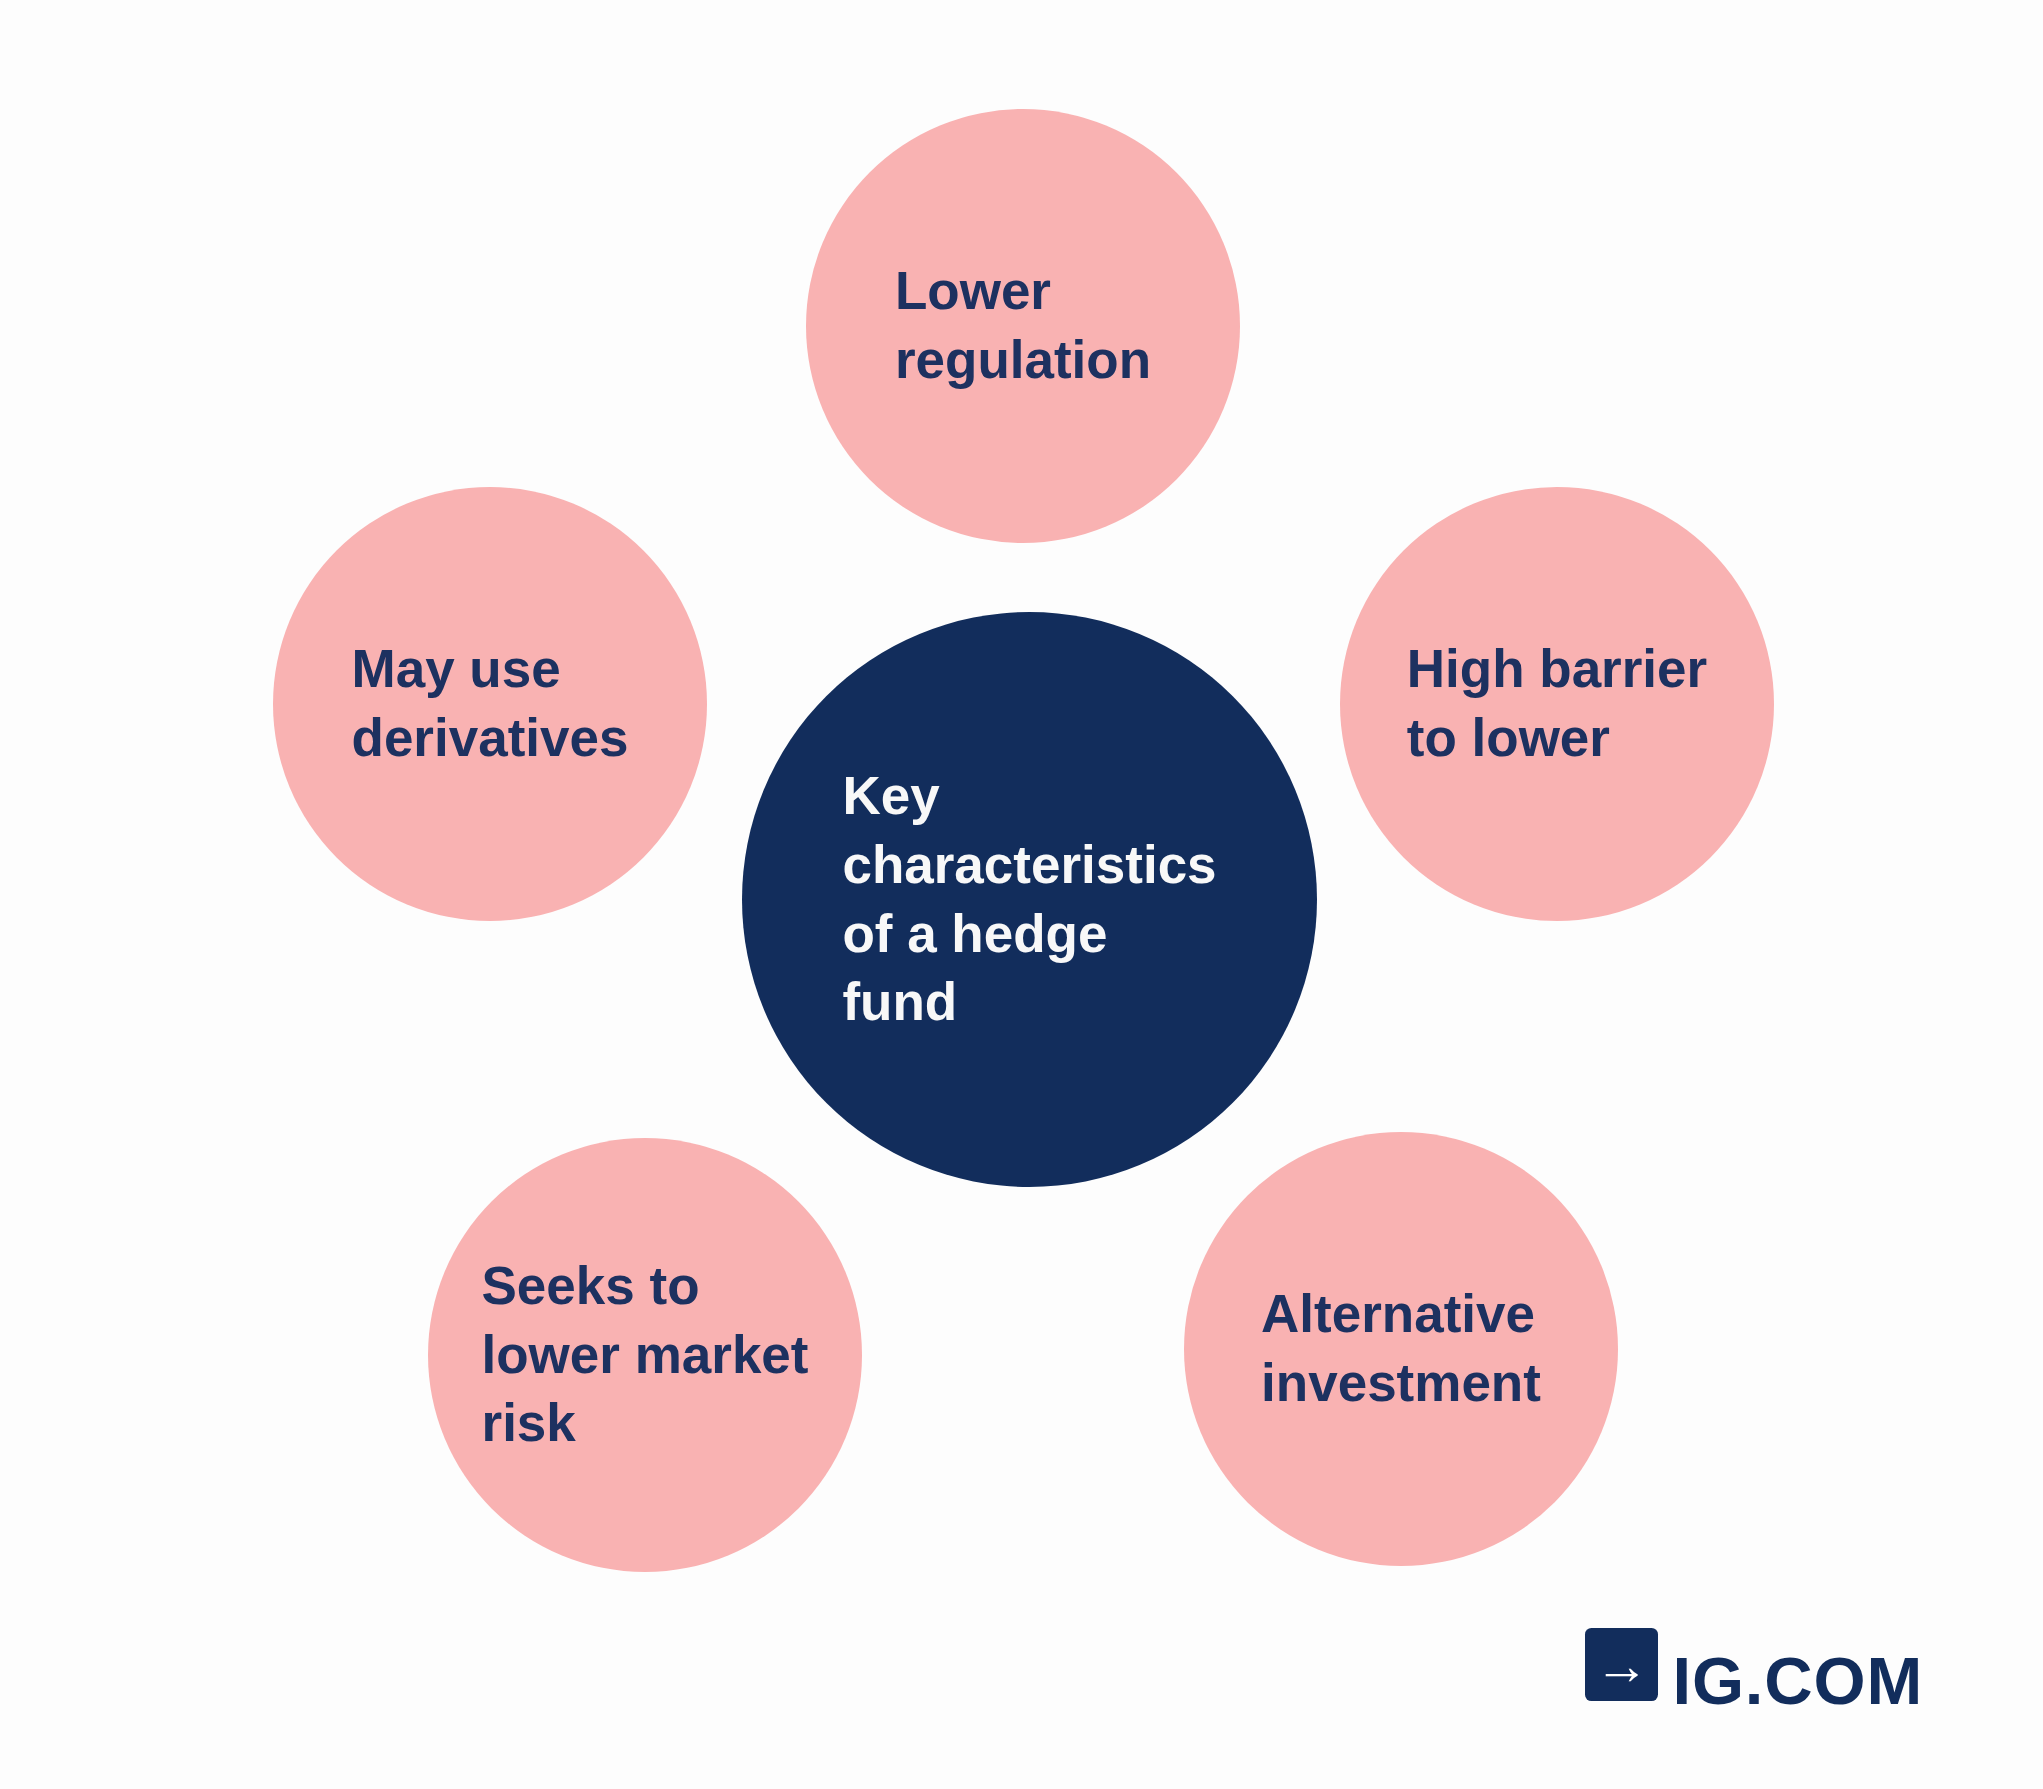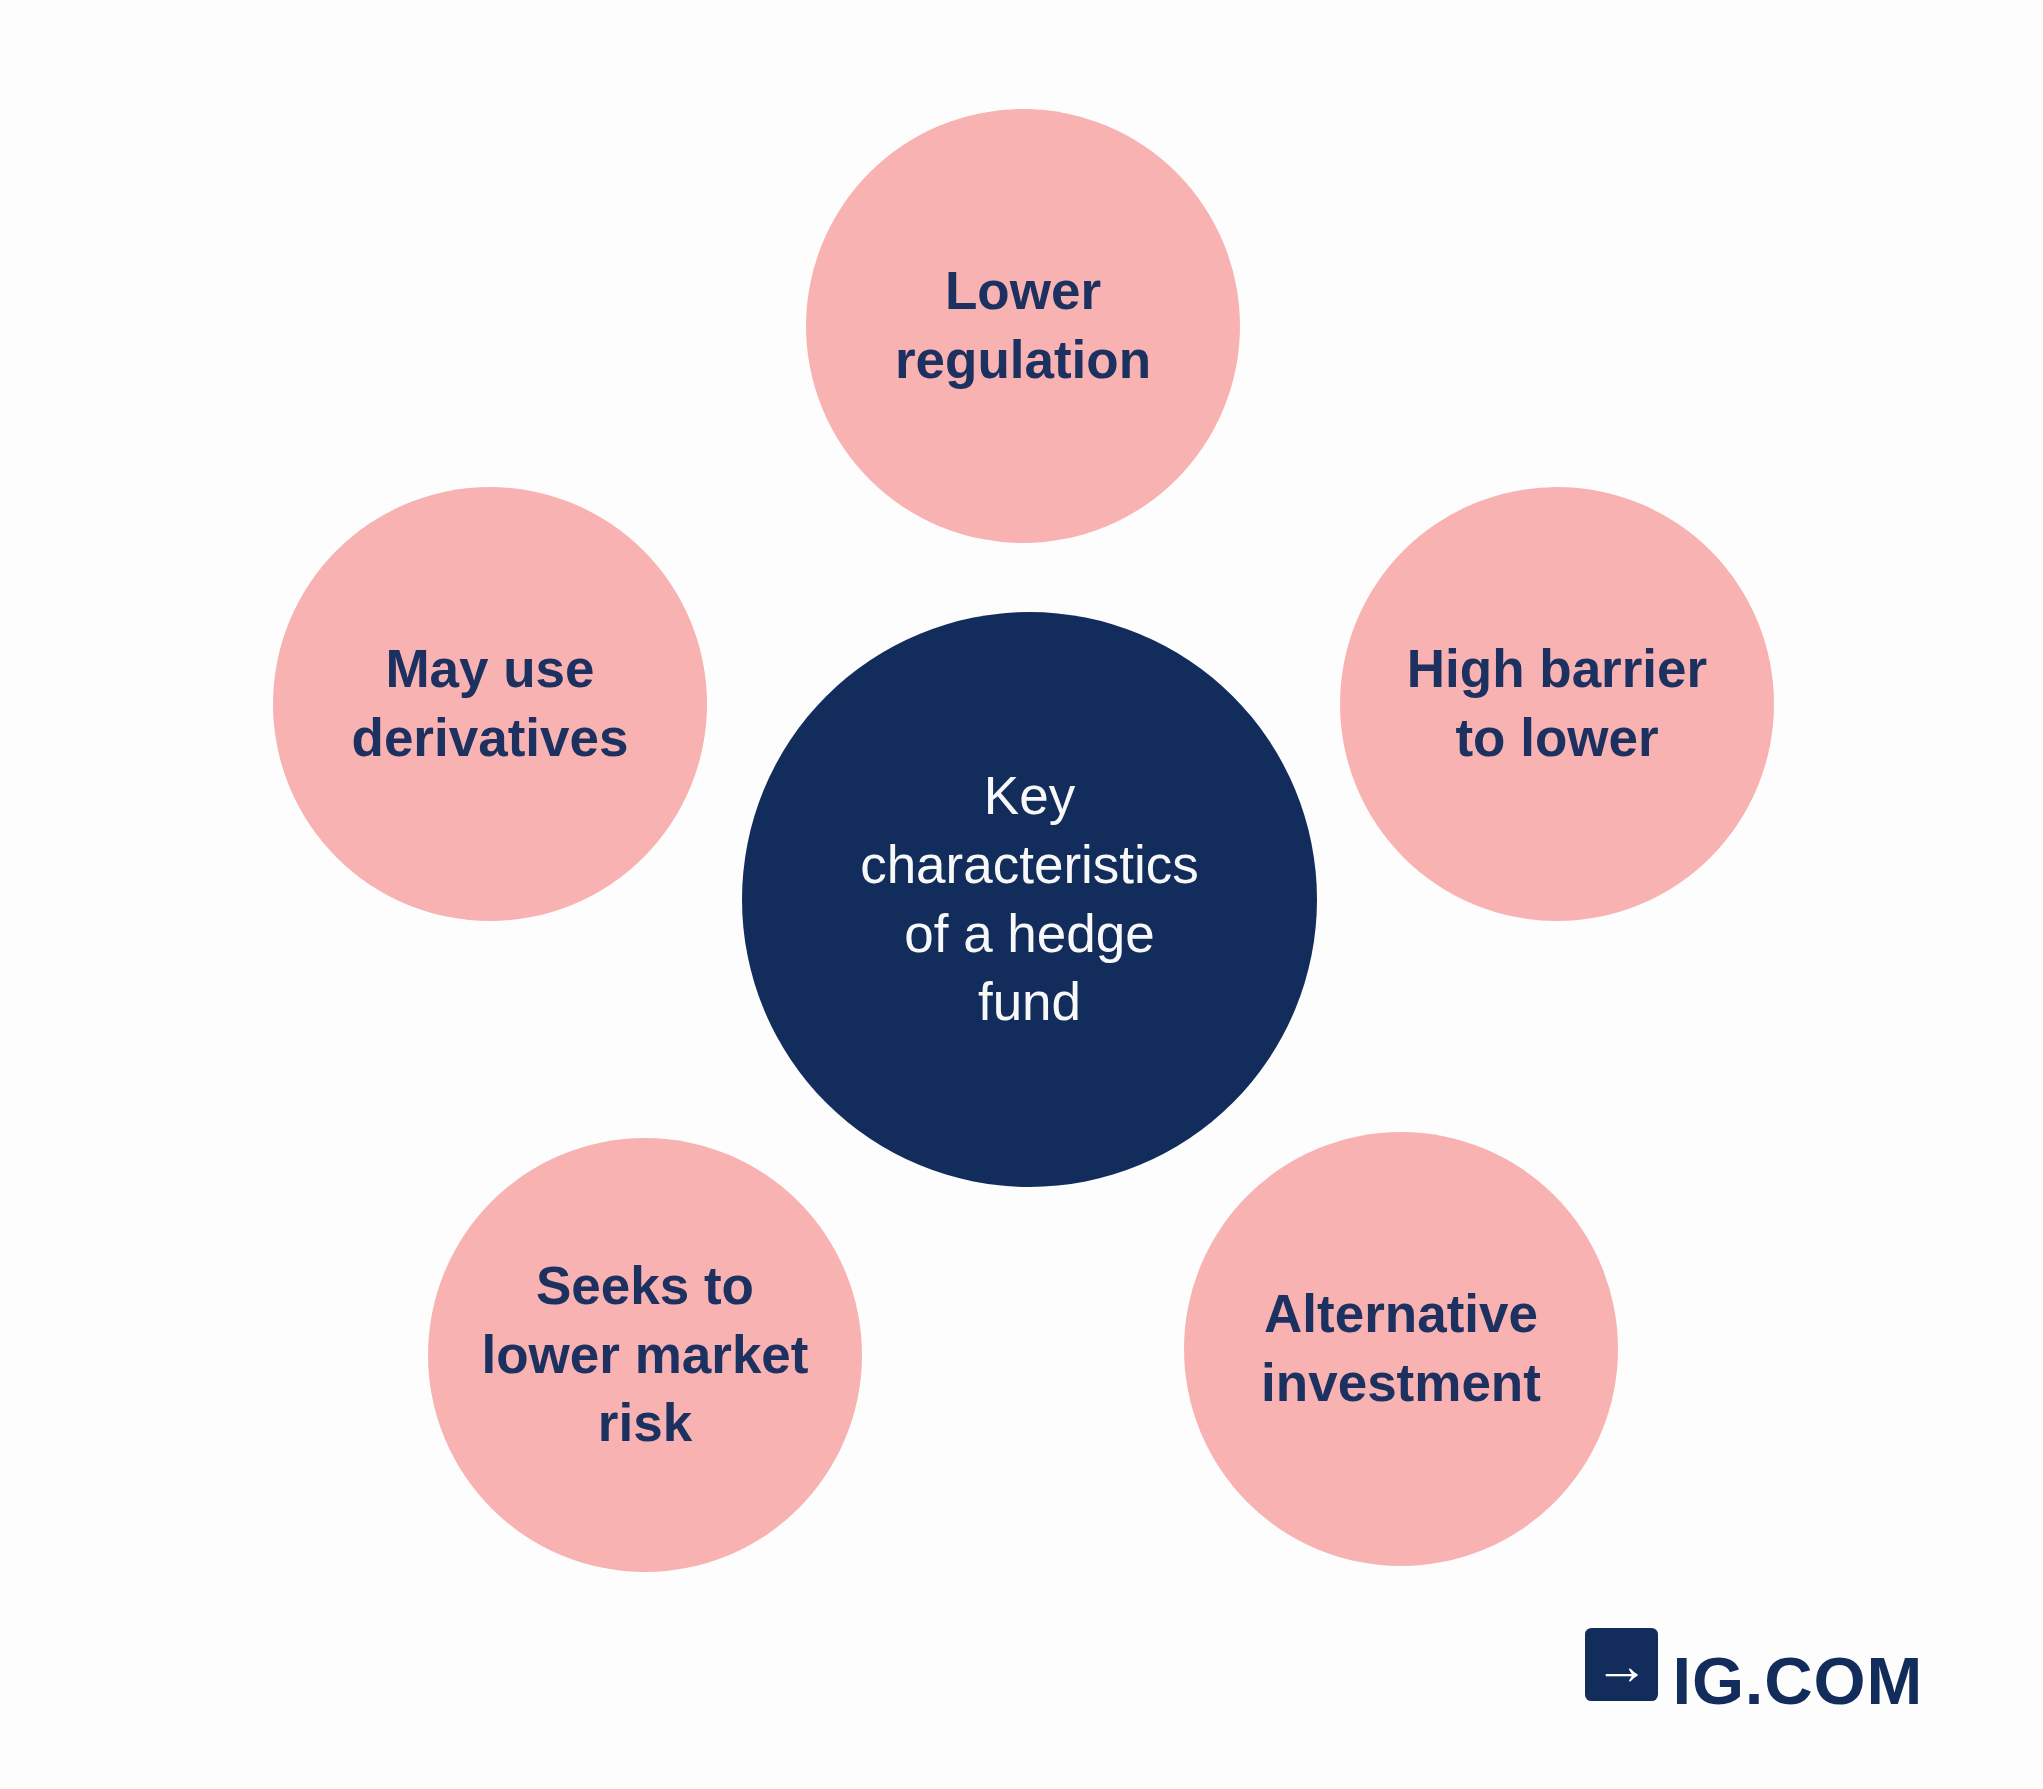--- a/index.html
+++ b/index.html
@@ -14,41 +14,40 @@
     background: #fdfdfd;
     font-family: "Liberation Sans", sans-serif;
     overflow: hidden;
   }
   .circle {
     position: absolute;
     border-radius: 50%;
     display: flex;
     align-items: center;
     justify-content: center;
-    text-align: center;
     box-sizing: border-box;
   }
   .pink {
     width: 434px;
     height: 434px;
     background: #f9b2b2;
     color: #1d3160;
     font-size: 53px;
     line-height: 1.3;
     font-weight: 600;
     white-space: pre-line;
   }
   .navy {
     width: 575px;
     height: 575px;
     background: #122d5c;
     color: #f8f8f8;
     font-size: 53px;
     line-height: 1.3;
-    font-weight: 400;
+    font-weight: 700;
     white-space: pre-line;
   }
   .node-top        { left: 806px; top: 109px; }
   .node-upper-left { left: 273px;  top: 487px; }
   .node-upper-right{ left: 1340px; top: 487px; }
   .node-center     { left: 742px;  top: 612px; }
   .node-lower-left { left: 428px;  top: 1138px; }
   .node-lower-right{ left: 1184px; top: 1132px; }
 
   .logo {

